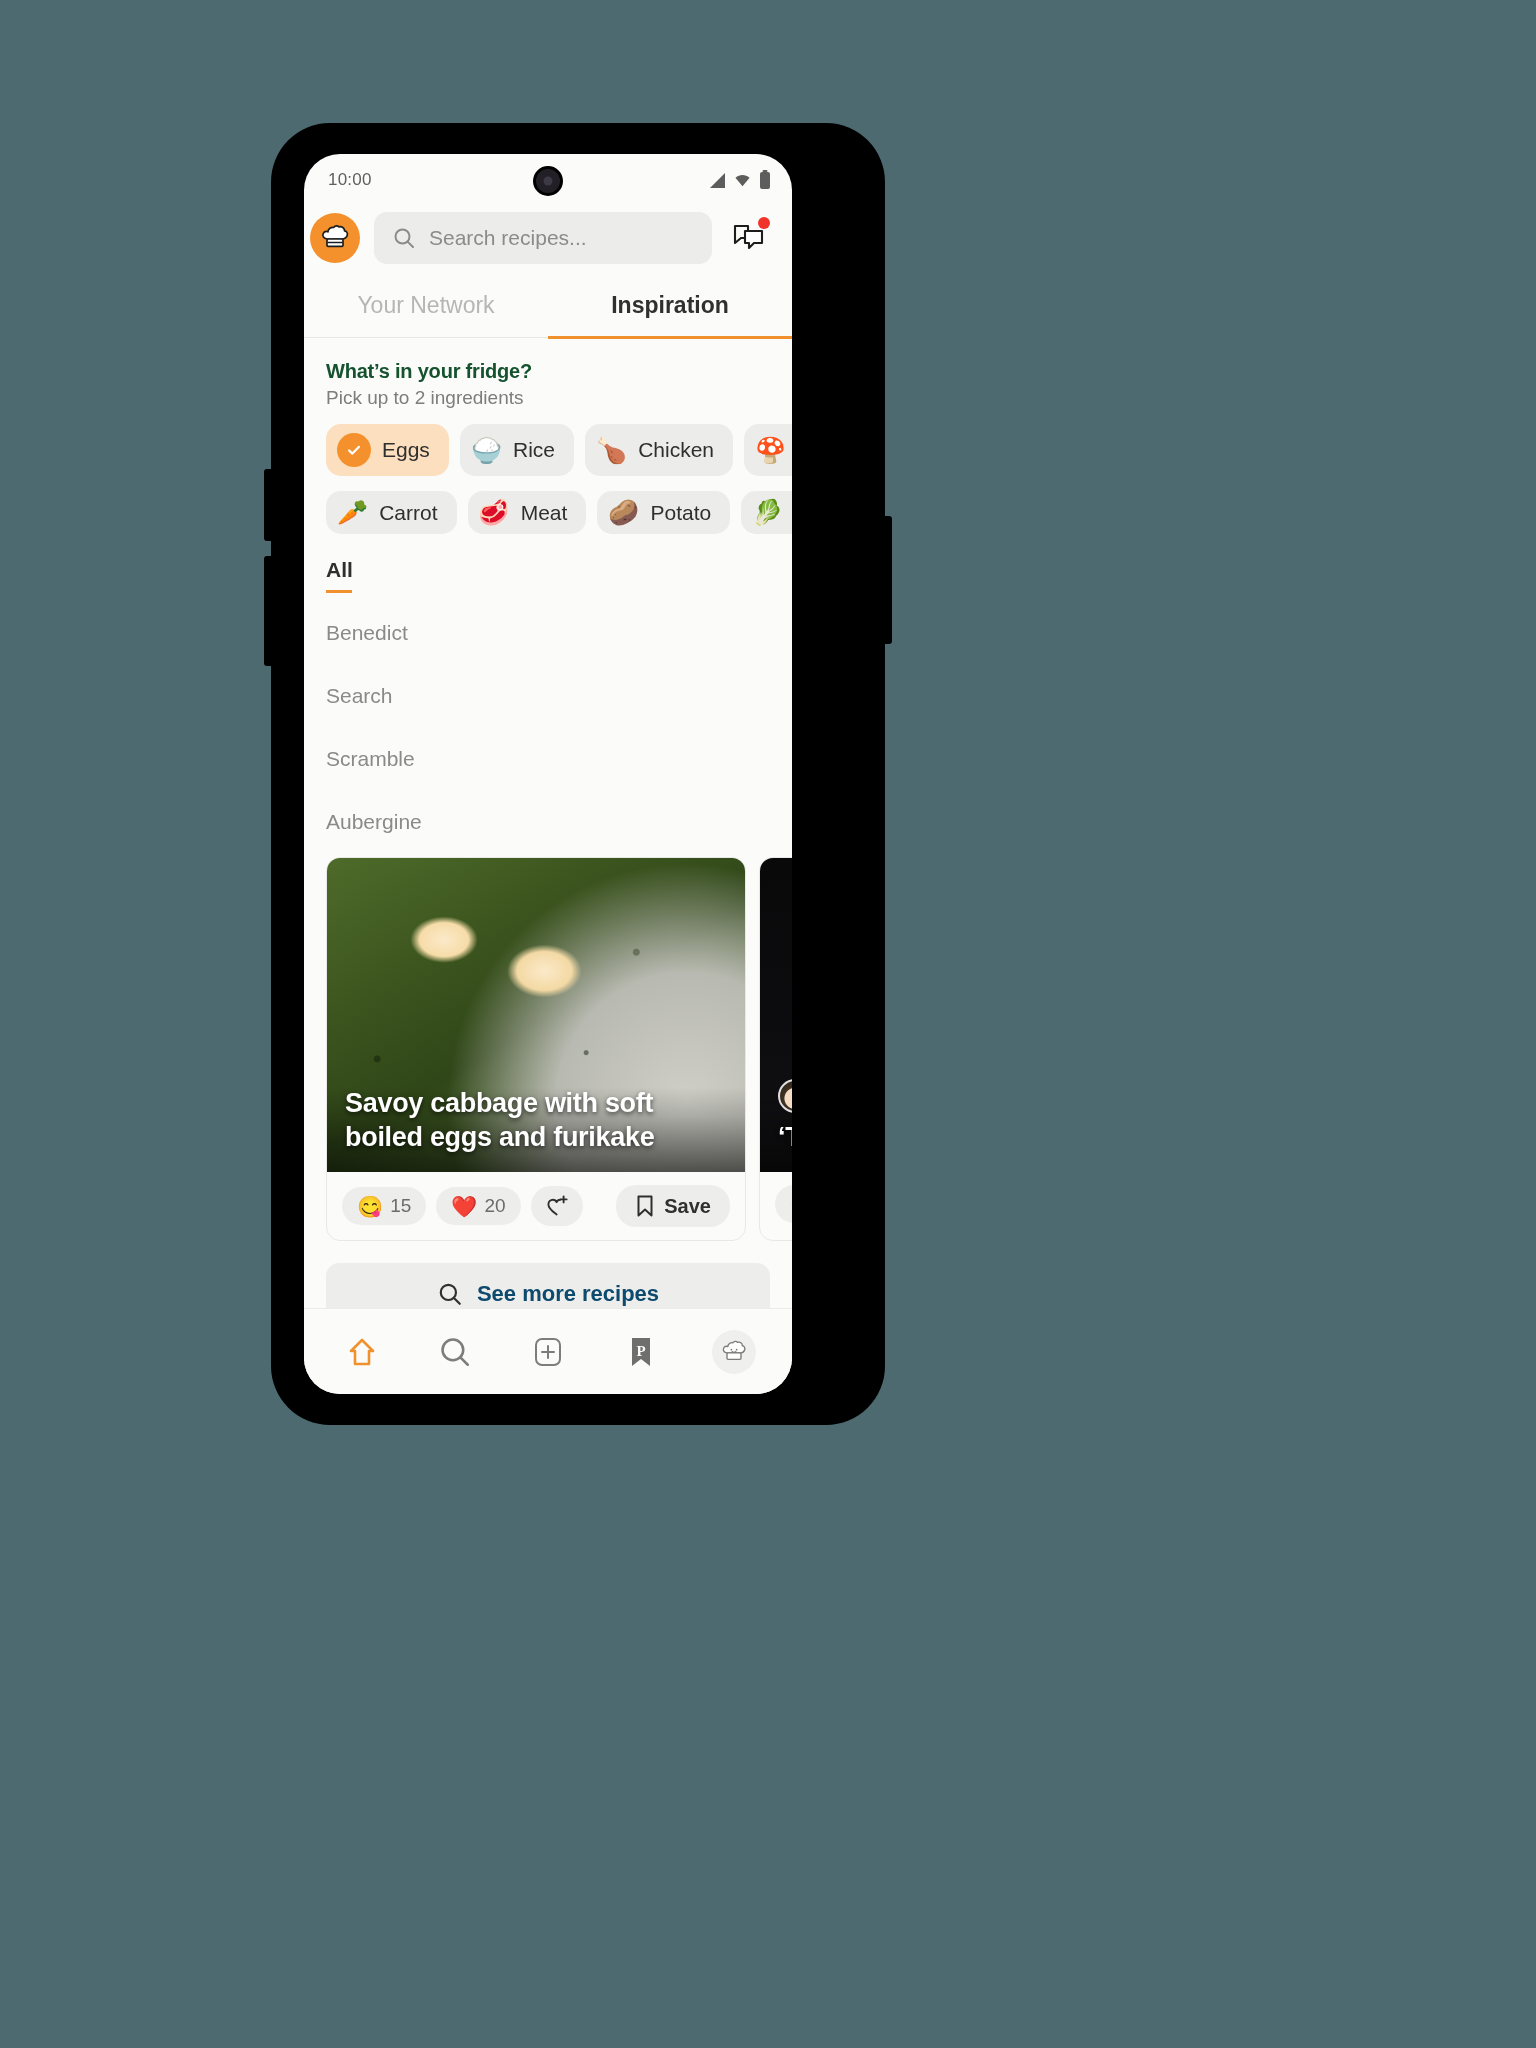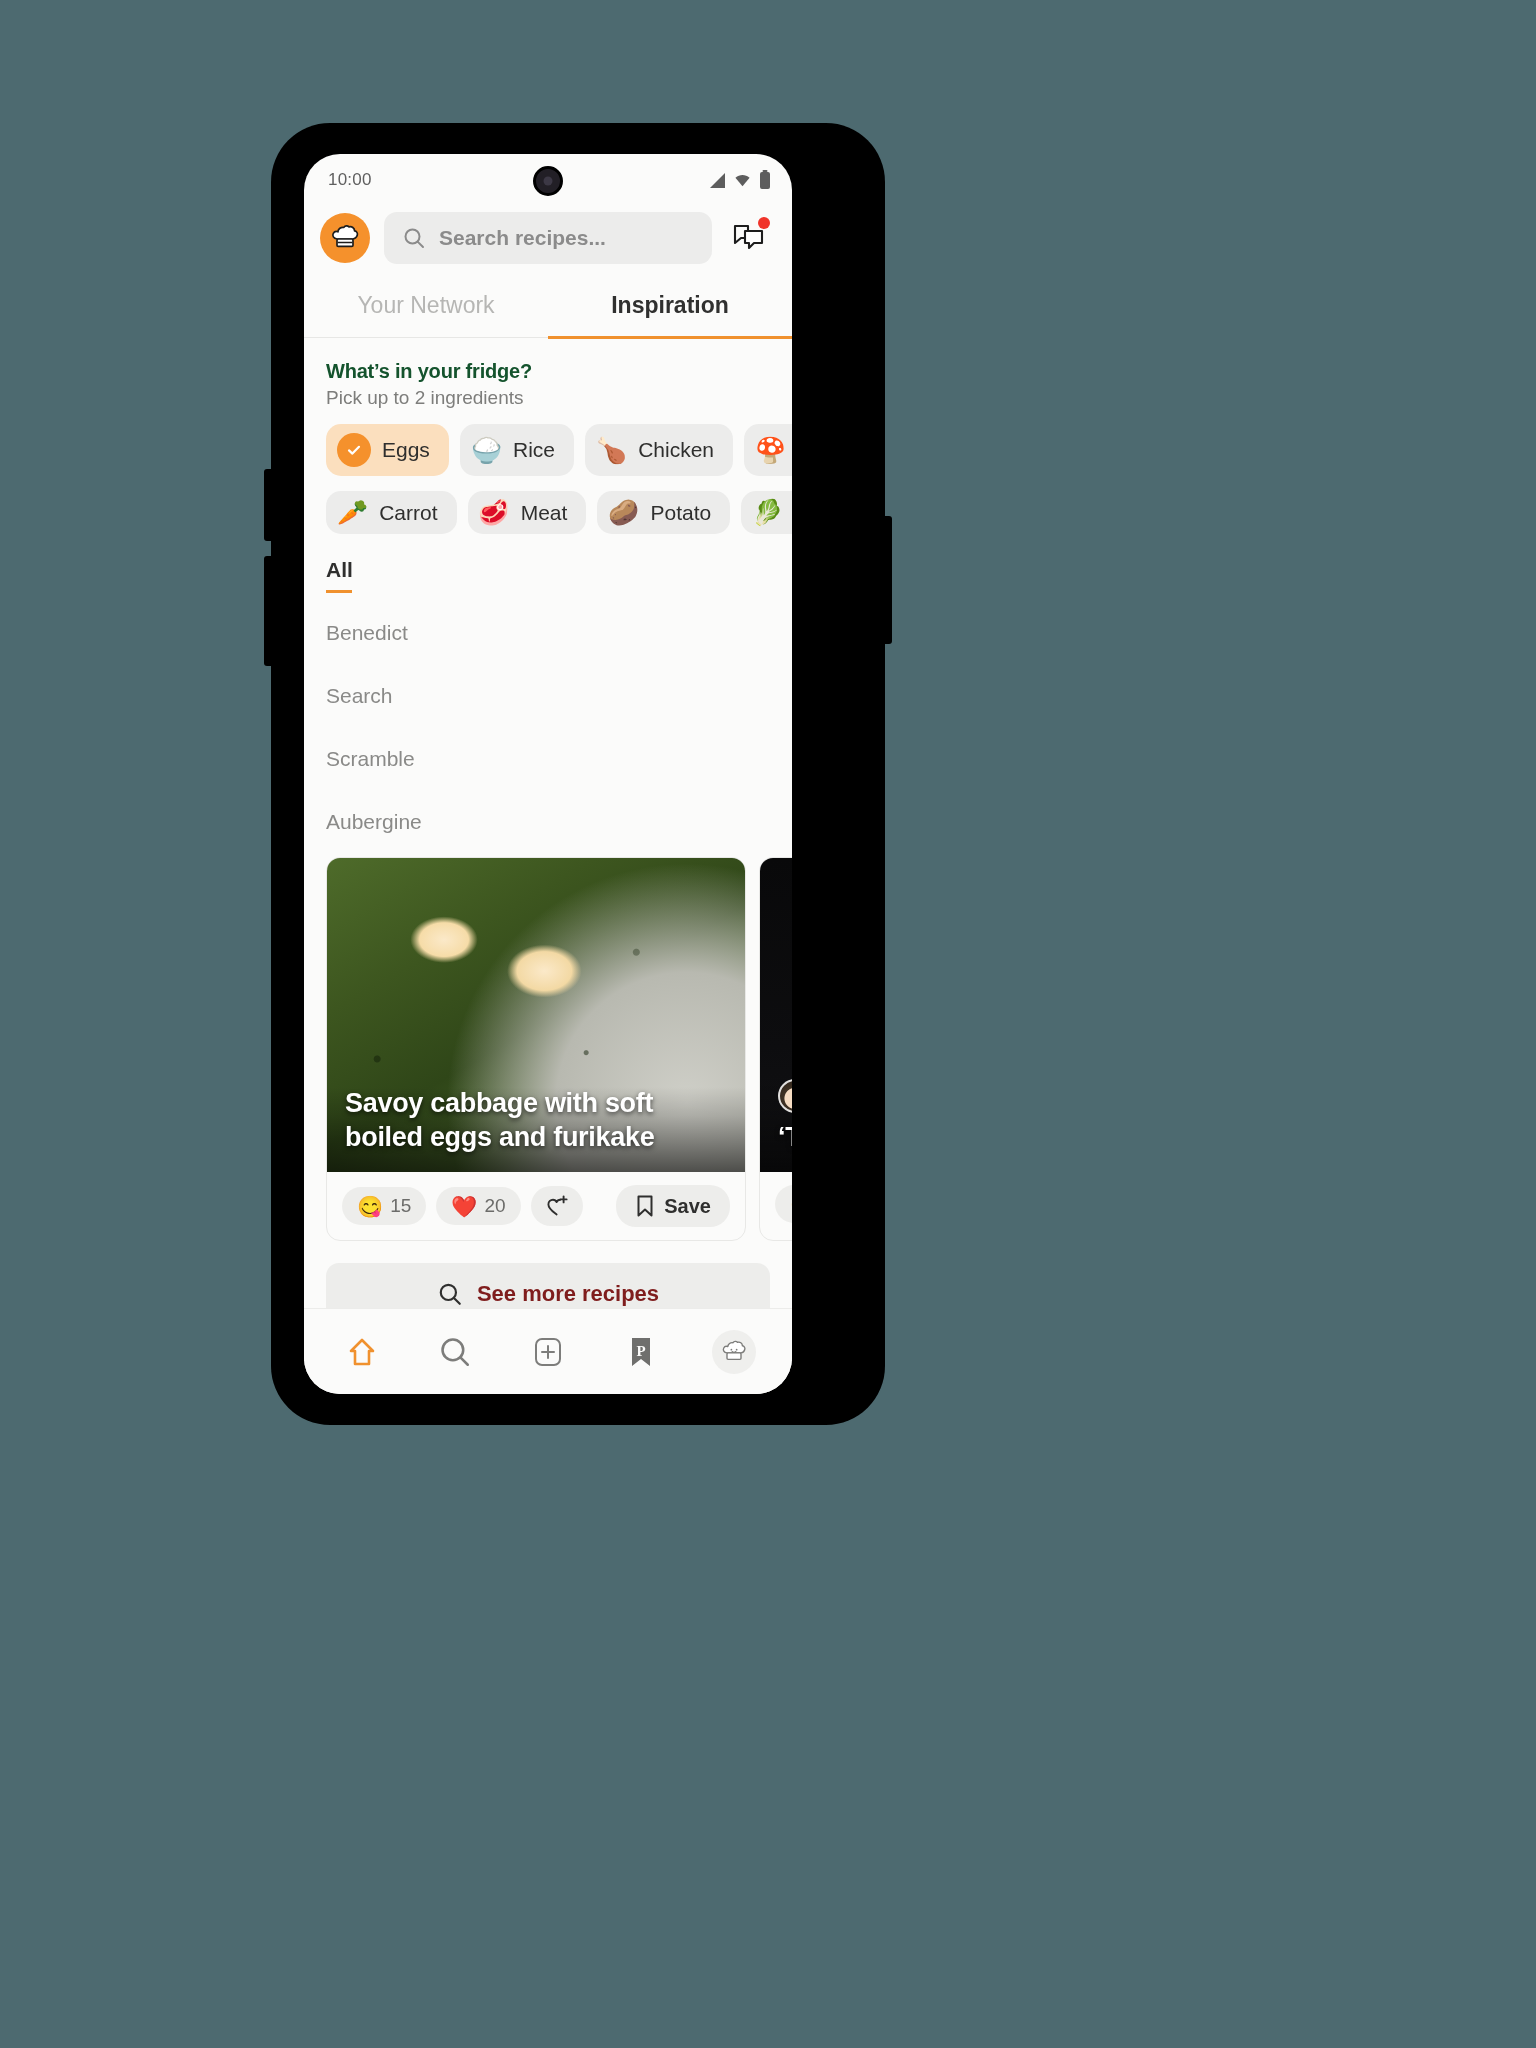--- a/index.html
+++ b/index.html
@@ -48,22 +48,21 @@
   }
   .status-icons { display: flex; align-items: center; gap: 9px; }
   .ic-signal { width:0;height:0;border-left:15px solid transparent;border-bottom:15px solid #5d5d5d; }
   .ic-wifi { width:17px;height:17px; }
   .ic-batt { width:10px;height:17px;border:2px solid #5d5d5d;border-radius:2px;background:#5d5d5d;position:relative; }
   .ic-batt::before{content:'';position:absolute;left:50%;top:-4px;transform:translateX(-50%);width:5px;height:2px;background:#5d5d5d;border-radius:1px;}
 
   
   .app-header {
     display: flex; align-items: center; gap: 14px;
-    padding: 6px 20px 14px 16px;
-    font-weight: bold;
+    padding: 6px 20px 14px 6px;
   }
   .logo {
     width: 50px; height: 50px; border-radius: 50%;
     background: #f5912c; display:flex; align-items:center; justify-content:center;
     flex: 0 0 auto;
   }
   .searchbar {
     flex: 1 1 auto; height: 52px; background: #ececeb; border-radius: 13px;
     display:flex; align-items:center; gap: 13px; padding: 0 18px;
   }
@@ -171,21 +170,21 @@
   .save-btn {
     margin-left:auto; display:flex; align-items:center; gap:9px;
     background:#ededeb; border-radius: 20px; padding: 9px 19px;
     font-size: 20px; color:#2f2f2e; font-weight:700;
   }
 
   
   .see-more {
     margin: 22px 22px 0; height: 62px; background:#ededeb; border-radius: 13px;
     display:flex; align-items:center; justify-content:center; gap: 14px;
-    font-size: 22px; color:#7f1d1d; font-weight:700;
+    font-size: 22px; color:#0c4a6e; font-weight:700;
   }
   .divider { height: 10px; background:#f1f1ef; margin-top: 26px; border-top:1.5px solid #e9e9e7; border-bottom:1.5px solid #e9e9e7;}
 
   
   .craving { padding: 26px 22px 0; }
   .craving-title { font-size: 25px; font-weight:700; color:#3b3b3a; }
   .craving-sub { font-size: 19px; color:#7d7d7b; margin-top: 5px; }
 
   
   .bottomnav {

